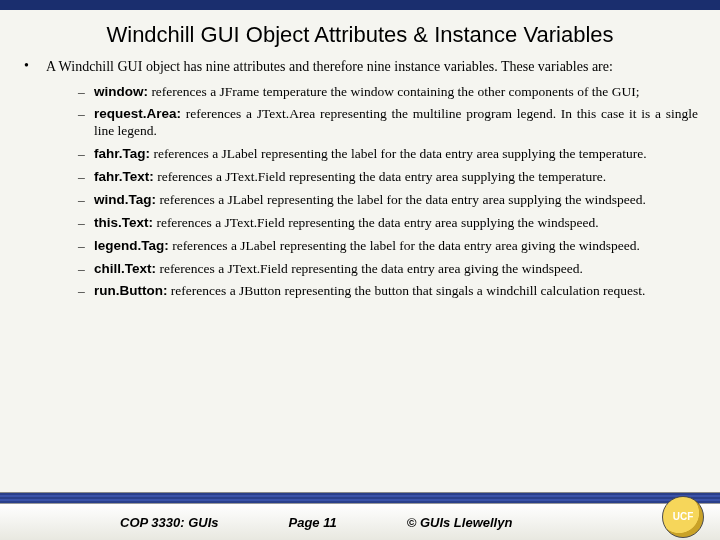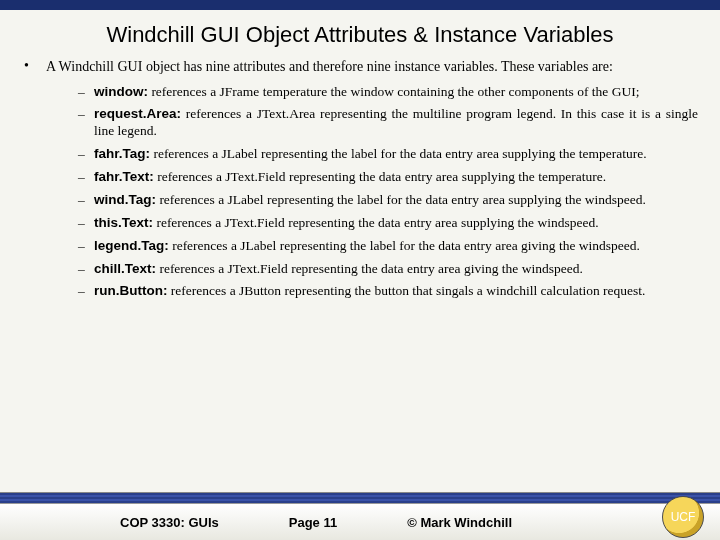--- a/index.html
+++ b/index.html
@@ -82,20 +82,21 @@
     border-top: 1px solid #999;
     background: linear-gradient(#fff,#e8e8e0);
     display: flex;
     align-items: center;
     position: relative;
   }
   .footer-text {
     font-family: Arial, Helvetica, sans-serif;
     font-weight: bold;
     font-size: 13px;
+    font-style: italic;
     color: #000;
     display: flex;
     width: 100%;
     padding-left: 120px;
   }
   .footer-text > span {
     margin-right: 70px;
   }
   .logo {
     position: absolute;
@@ -105,23 +106,23 @@
     height: 40px;
     border-radius: 50%;
     background: radial-gradient(circle at 40% 40%, #f6d65a 0 58%, #c9a227 60% 100%);
     border: 1px solid #4a4a4a;
     display: flex;
     align-items: center;
     justify-content: center;
   }
   .logo-inner {
     font-family: Arial, sans-serif;
-    font-weight: normal;
+    font-weight: bold;
     color: #fff;
-    font-size: 12px;
+    font-size: 10px;
     text-align: center;
     line-height: 1;
   }
 </style>
 </head>
 <body>
 
 <div class="top-bar"></div>
 
 <div class="slide">
@@ -171,19 +172,19 @@
       </div>
   </div>
 </div>
 
 <div class="footer-wrap">
   <div class="footer-stripe"></div>
   <div class="footer">
     <div class="footer-text">
       <span>COP 3330: GUIs</span>
       <span>Page 11</span>
-      <span>© Mark Windchill</span>
+      <span>© GUIs Llewellyn</span>
     </div>
     <div class="logo">
       <div class="logo-inner">UCF</div>
     </div>
   </div>
 </div>
 
 </body></html>

